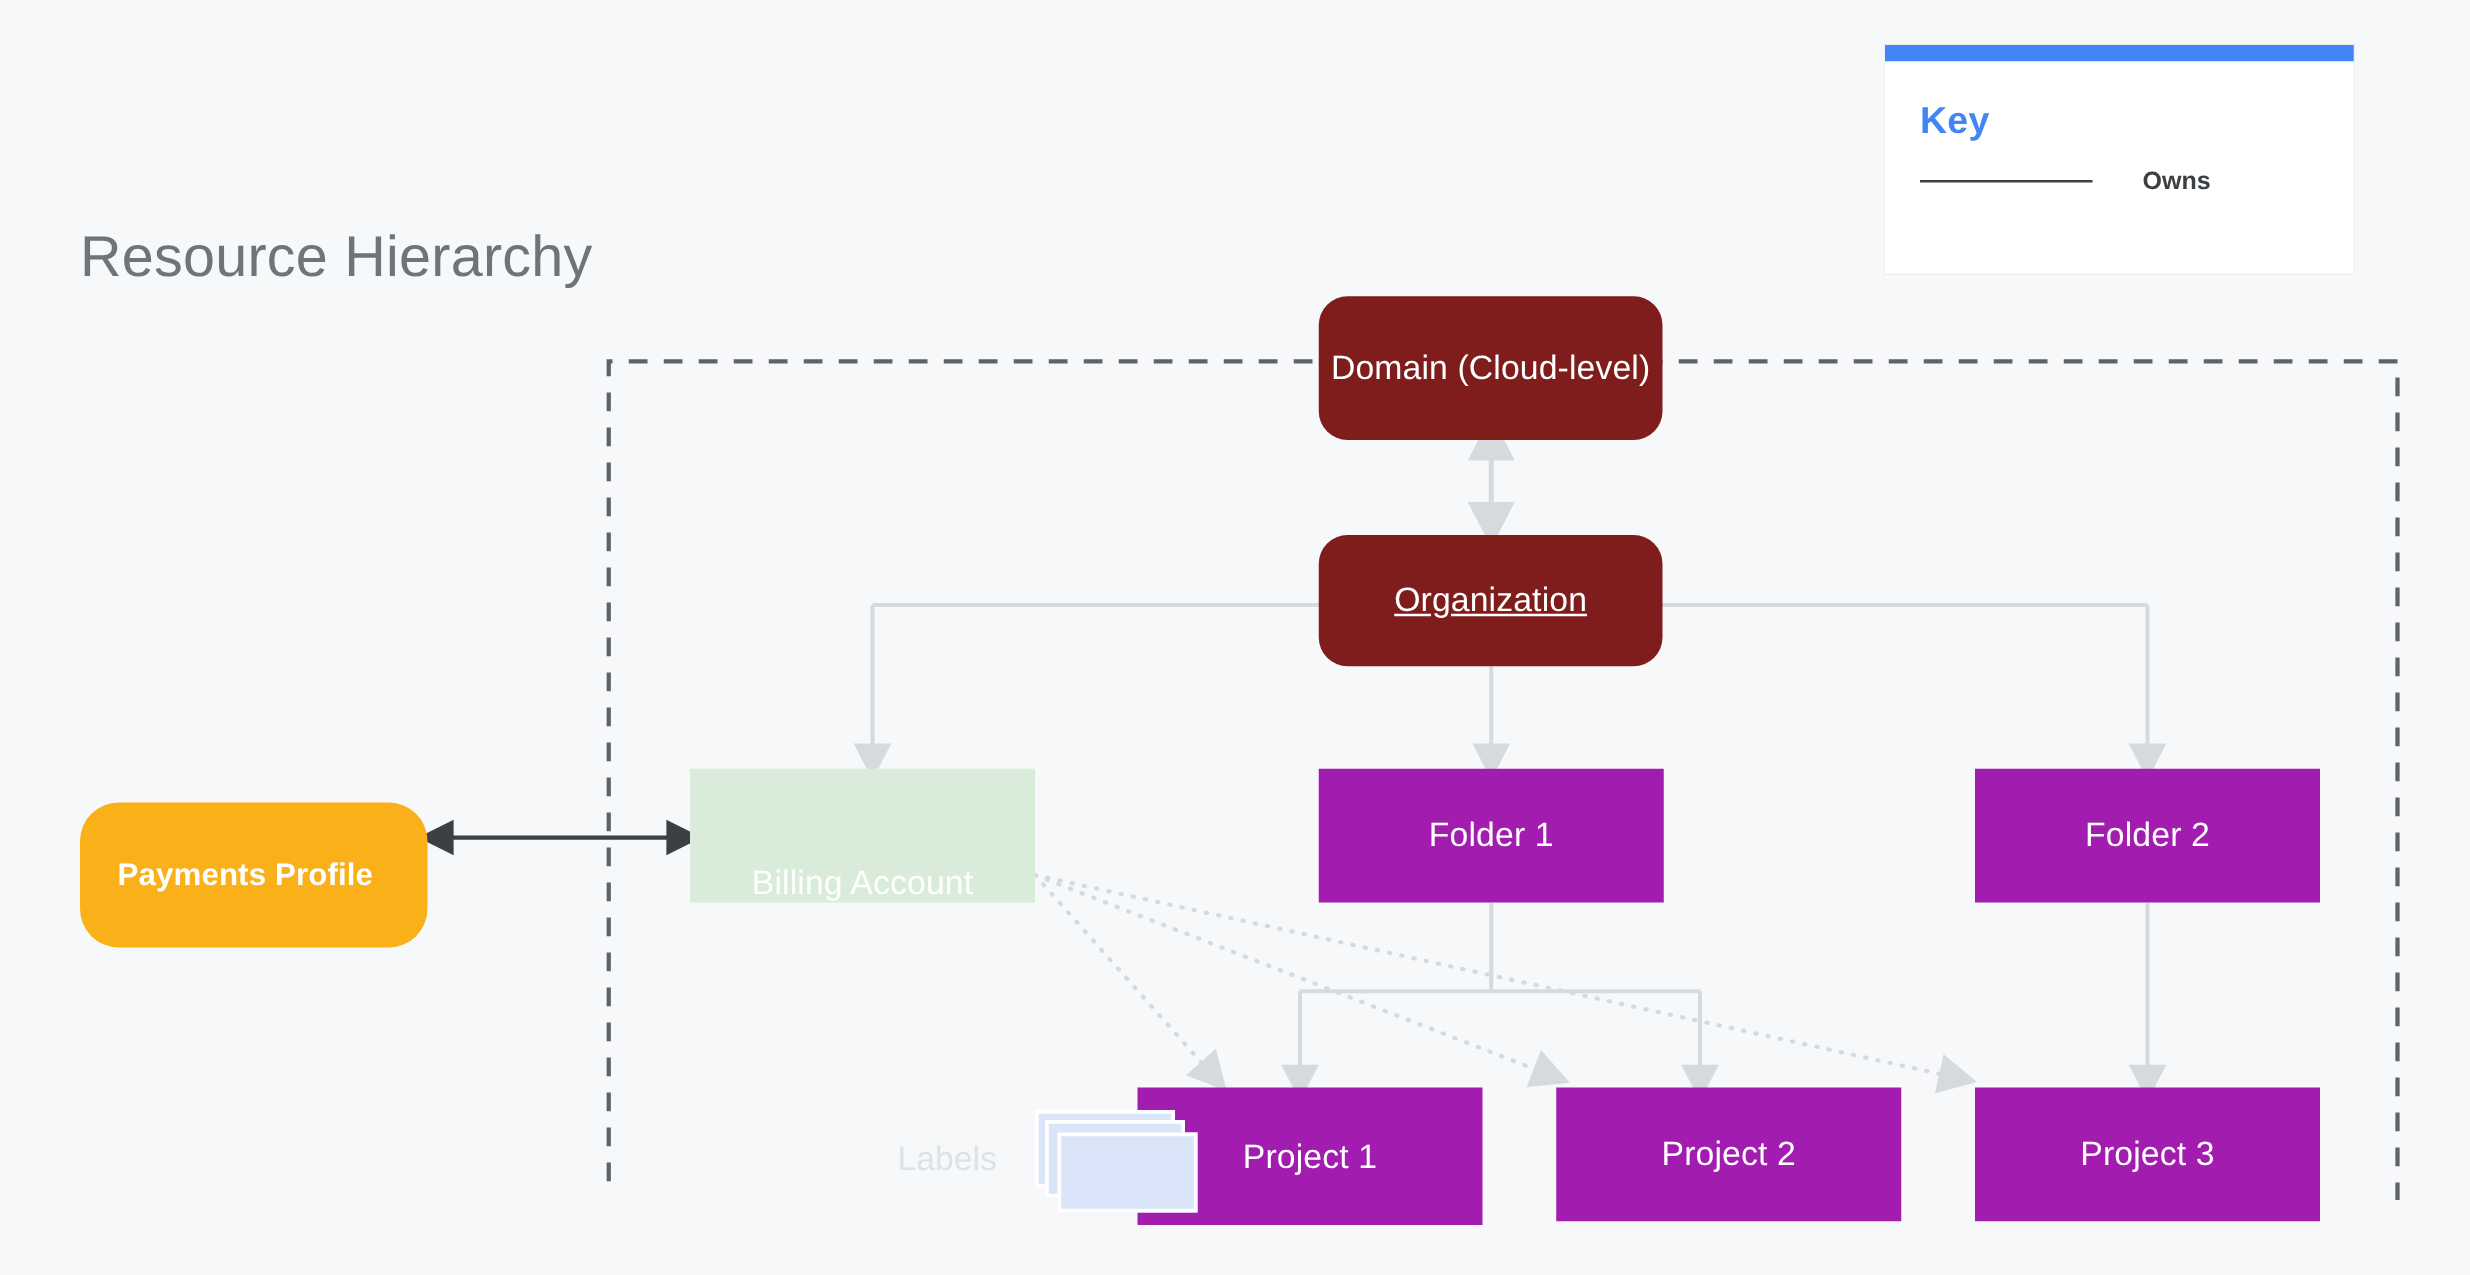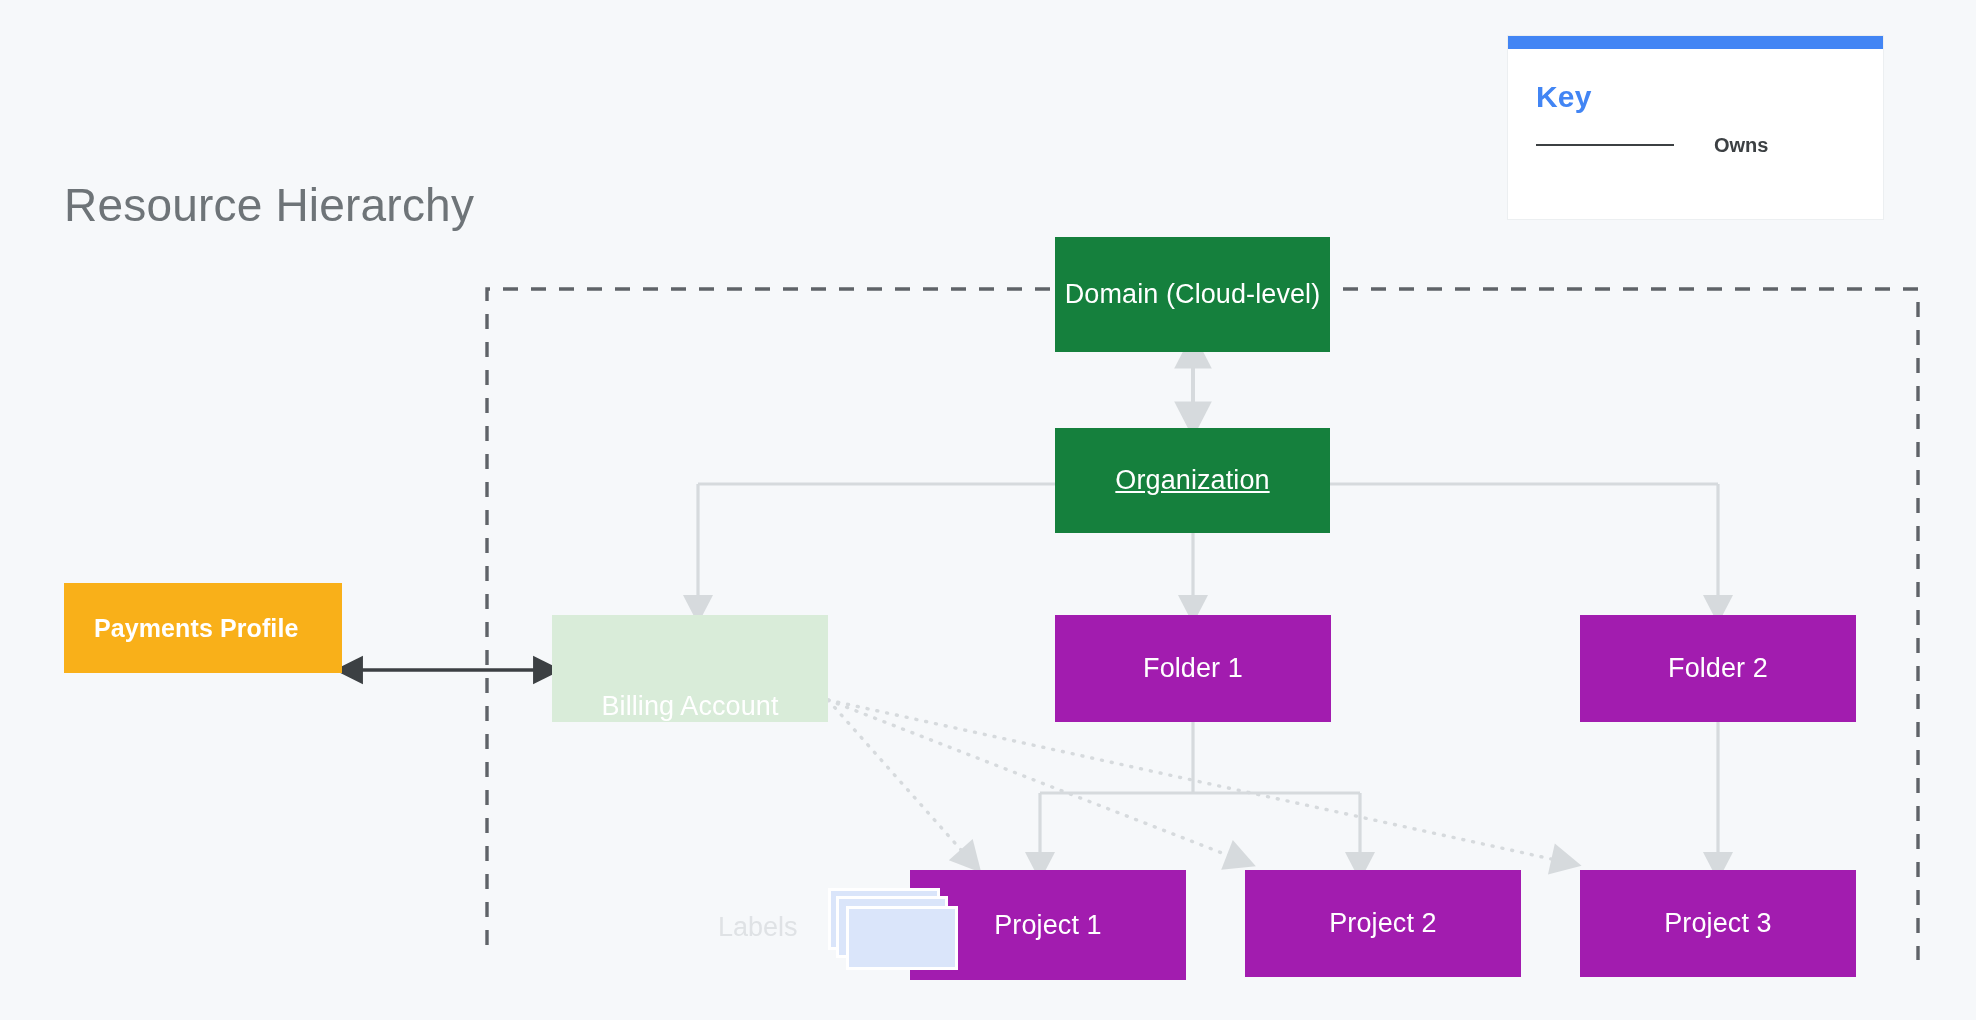--- a/index.html
+++ b/index.html
@@ -53,21 +53,21 @@
     display: flex;
     align-items: center;
     justify-content: center;
     box-sizing: border-box;
     color: #ffffff;
     font-size: 27px;
     font-weight: 400;
     letter-spacing: 0.1px;
     white-space: nowrap;
   }
-  .node.pink   { background: #15803d; }
+  .node.pink   { background: #7f1d1d; border-radius: 23px; }
   .node.green  { background: #d9ecd9; }
   .node.blue   { background: #a21caf; }
   .node.amber  {
     background: #f9b019;
     font-weight: 700;
     font-size: 25px;
     justify-content: flex-start;
     padding-left: 30px;
   }
 
@@ -226,21 +226,21 @@
   <div class="page-title">Resource Hierarchy</div>
 
   <div class="node pink" style="left:1055px; top:237px; width:275px; height:115px;">
     <span>Domain (Cloud-level)</span>
   </div>
 
   <div class="node pink" style="left:1055px; top:428px; width:275px; height:105px;text-decoration:underline;">
     <span>Organization</span>
   </div>
 
-  <div class="node amber" style="left:64px; top:583px; width:278px; height:90px;">
+  <div class="node amber" style="left:64px; top:642px; width:278px; height:116px;border-radius:31px;">
     <span>Payments Profile</span>
   </div>
 
   <div class="node green" style="left:552px; top:615px; width:276px; height:107px;align-items:flex-end;">
     <span>Billing Account</span>
   </div>
 
   <div class="node blue" style="left:1055px; top:615px; width:276px; height:107px;">
     <span>Folder 1</span>
   </div>

